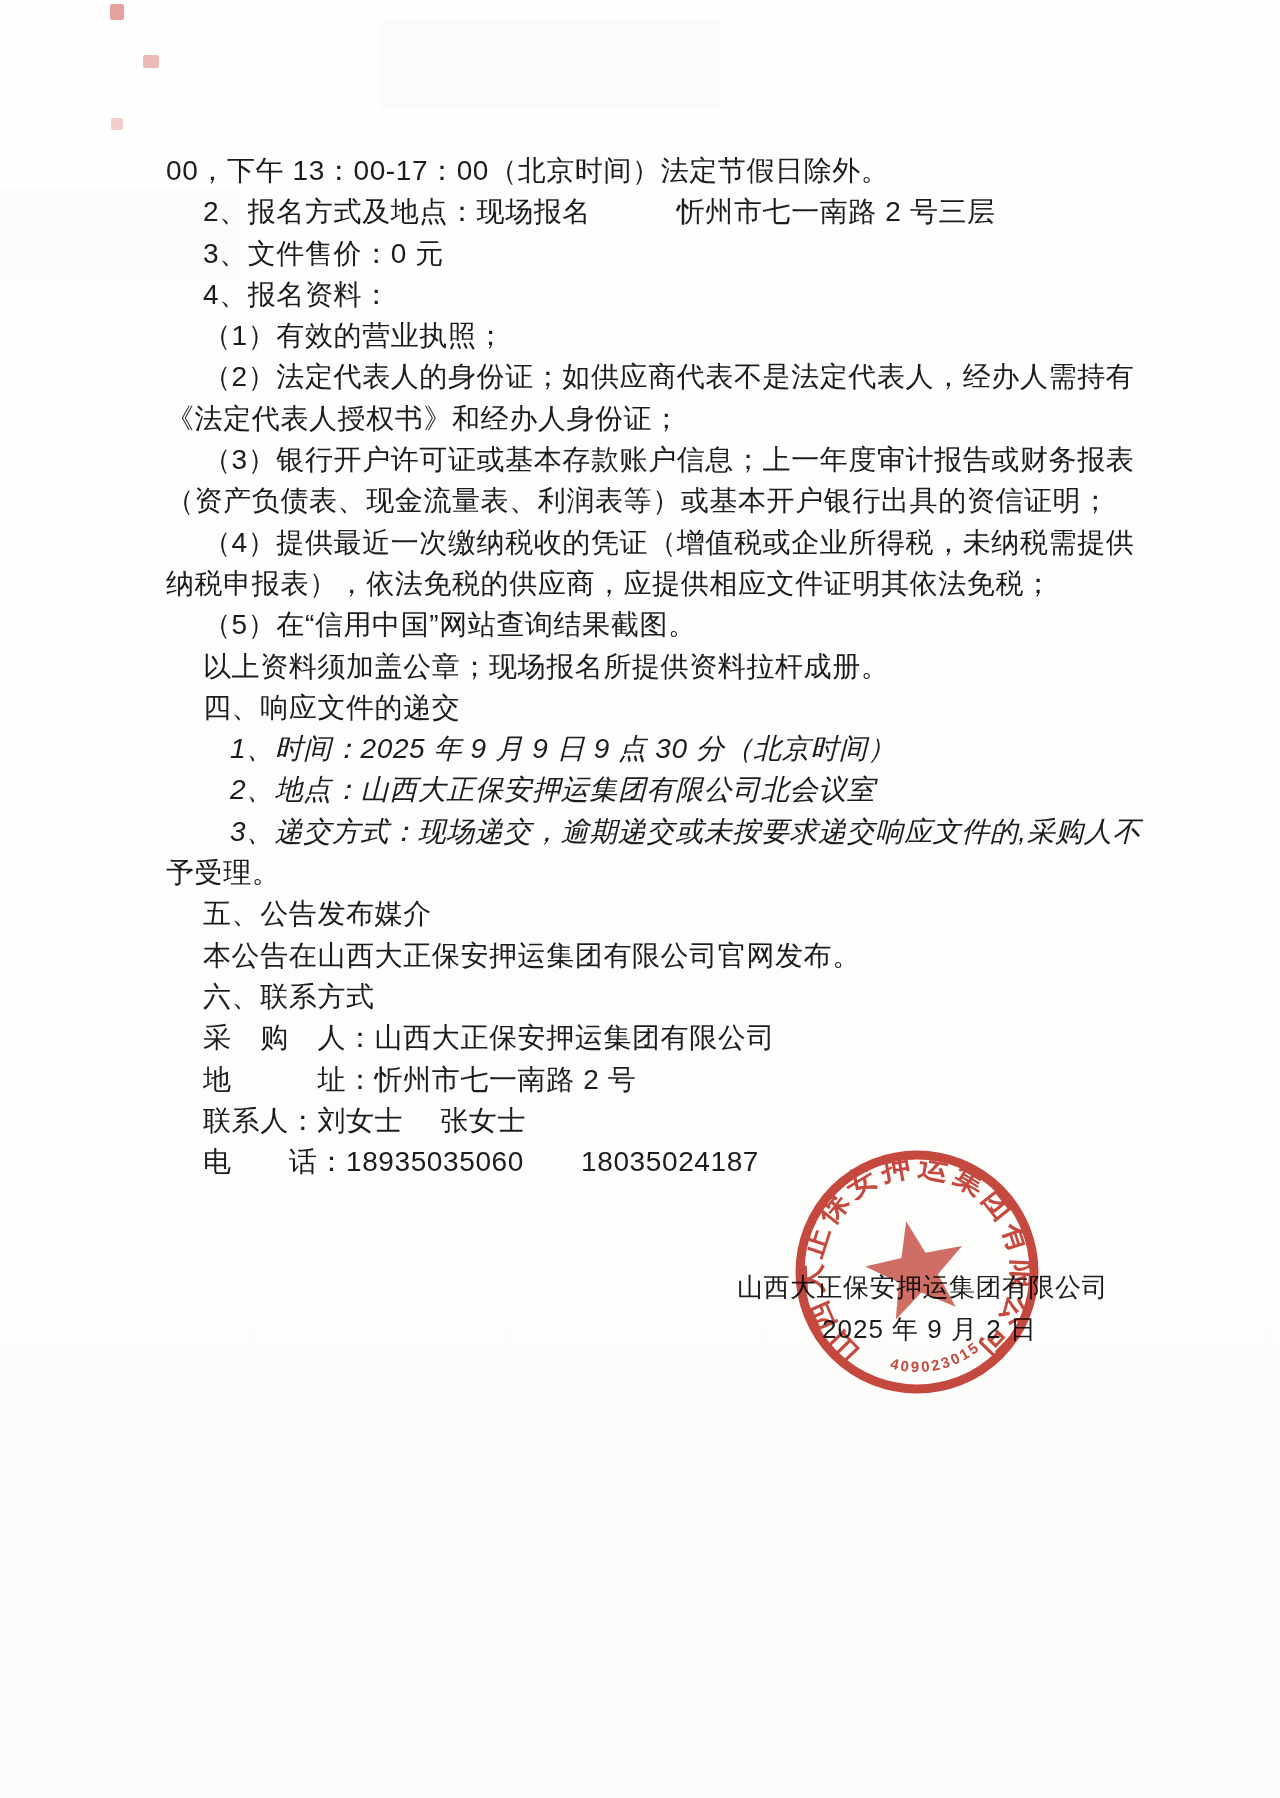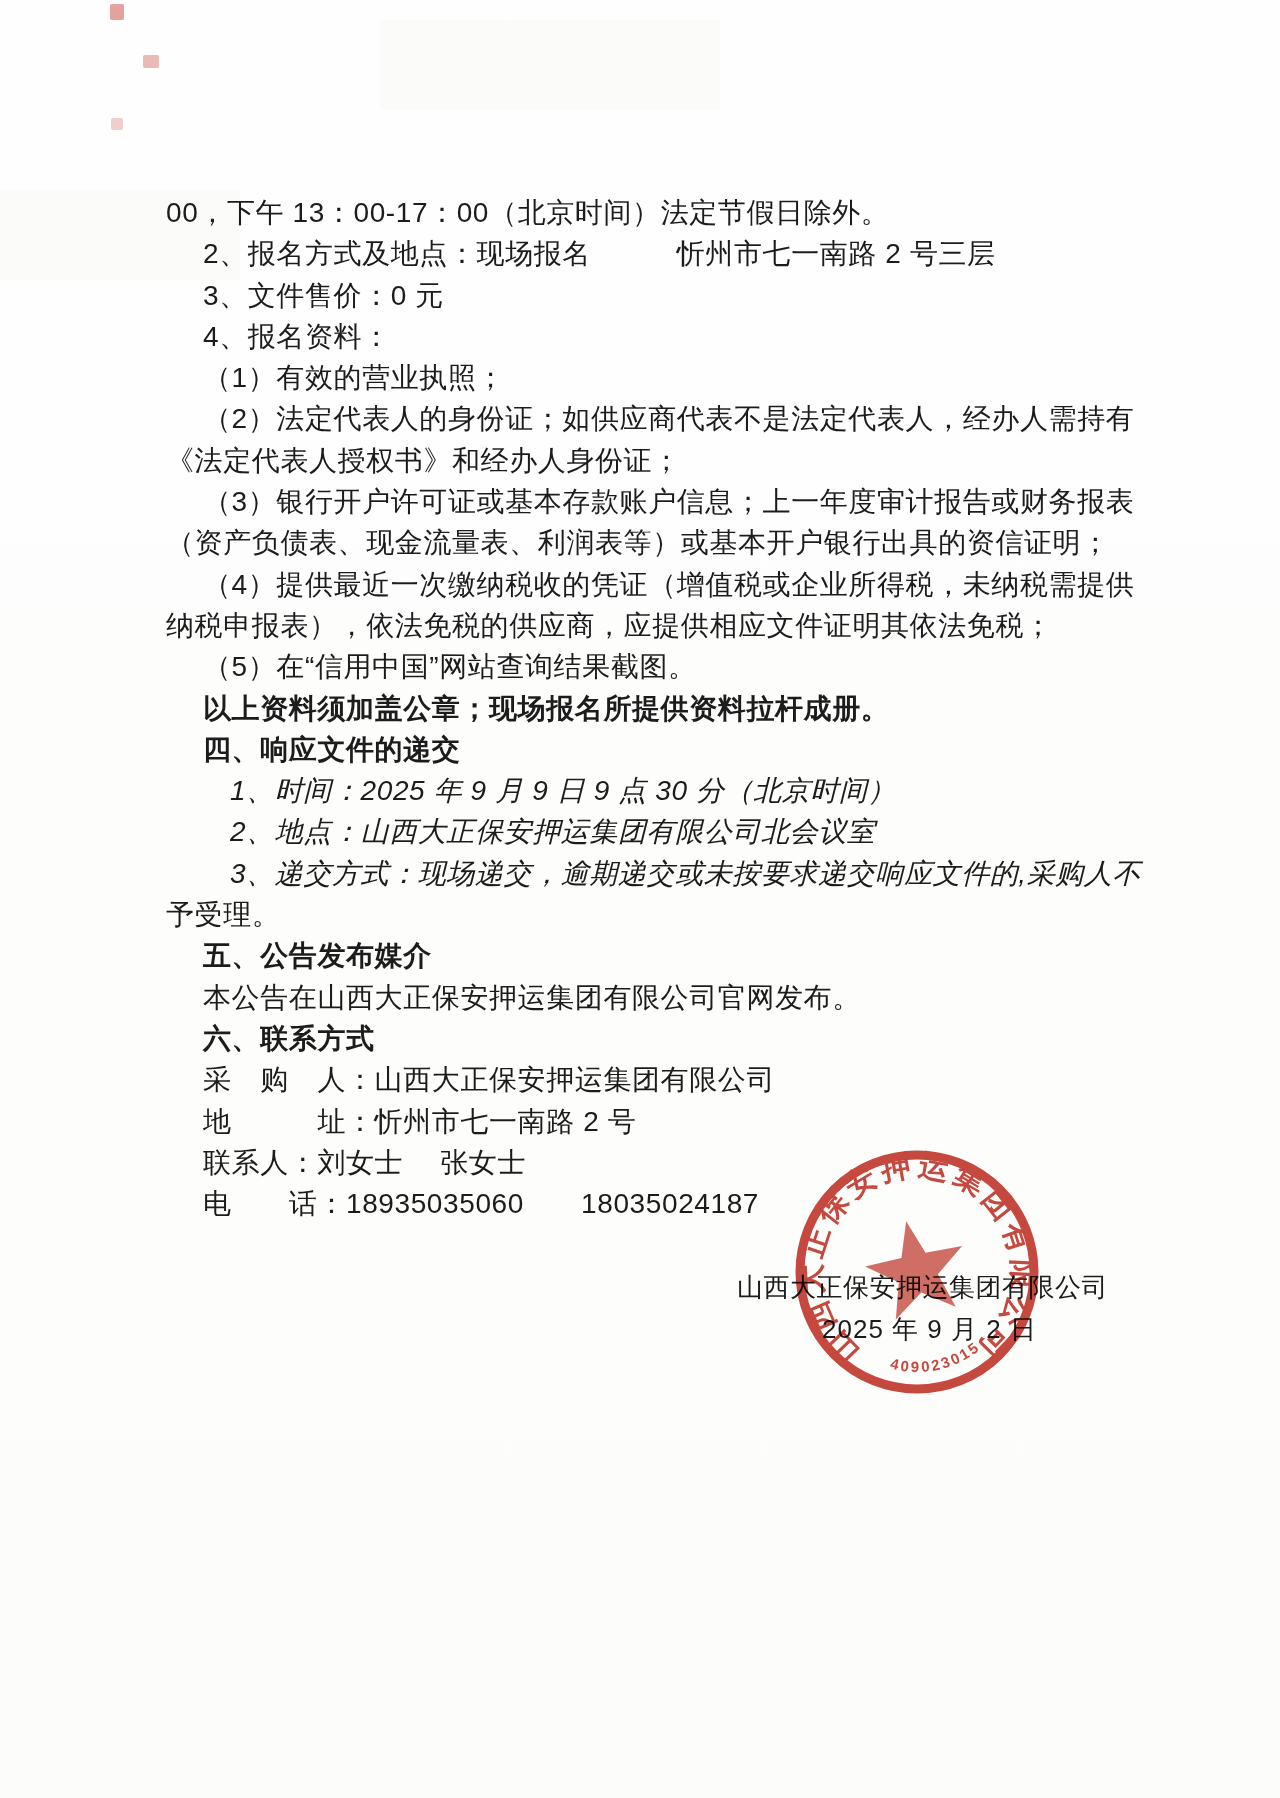--- a/index.html
+++ b/index.html
@@ -22,27 +22,26 @@
   .scan-shade{position:absolute;background:#f7f7f6;opacity:.55;}
   .sh1{left:380px;top:20px;width:340px;height:90px;}
   .sh2{left:0px;top:190px;width:240px;height:90px;}
 
   .content{
     position:absolute;left:166px;top:150px;width:965px;
     font-size:28px;line-height:41.3px;
     font-weight:500;
     letter-spacing:0.6px;
     white-space:pre;
-    margin-top:42px;
   }
   .line{min-height:41.3px;}
   .ind-0{padding-left:0;}
   .ind-1{padding-left:37px;}
   .ind-2{padding-left:64px;font-style:italic;}
-  .b{font-weight:700;}
+  .b{font-weight:400;}
 
   .signature{
     position:absolute;left:0;top:0;width:1280px;height:1798px;
     pointer-events:none;
   }
   .sig-company{
     position:absolute;left:737px;top:1270px;
     font-size:26px;letter-spacing:0.5px;white-space:pre;font-weight:500;
   }
   .sig-date{

